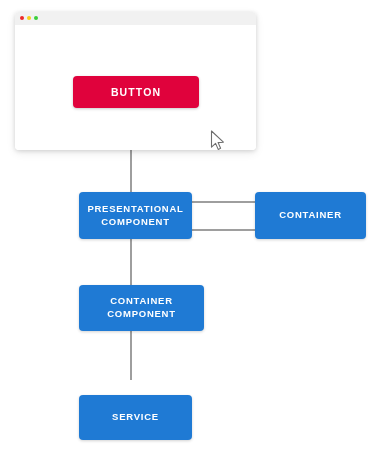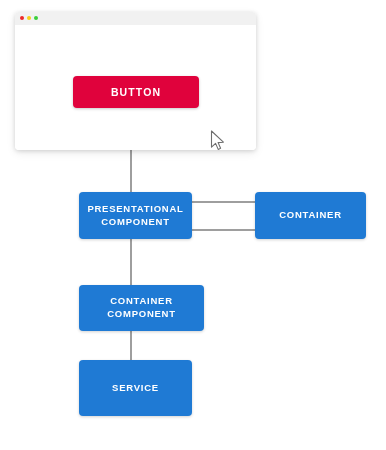--- a/index.html
+++ b/index.html
@@ -117,21 +117,21 @@
     cursor: pointer;
     user-select: none;
     padding: 0 5px;
     box-sizing: border-box;
   }
   .node span { display: block; white-space: pre-line; }
 
   #node-presentational { left: 79px;  top: 192px; width: 113px; height: 47px; }
   #node-presenter      { left: 255px; top: 192px; width: 111px; height: 47px; }
   #node-container      { left: 79px;  top: 285px; width: 125px; height: 46px; }
-  #node-service        { left: 79px;  top: 360px; width: 113px; height: 56px; }
+  #node-service        { left: 79px;  top: 395px; width: 113px; height: 45px; }
 </style>
 </head>
 <body>
 
 <div id="root">
 
   <div class="line vline" style="left:130px; top:150px; height:42px;"></div>
 
   <div class="line hline" style="left:192px; top:201px; width:63px;"></div>
 

